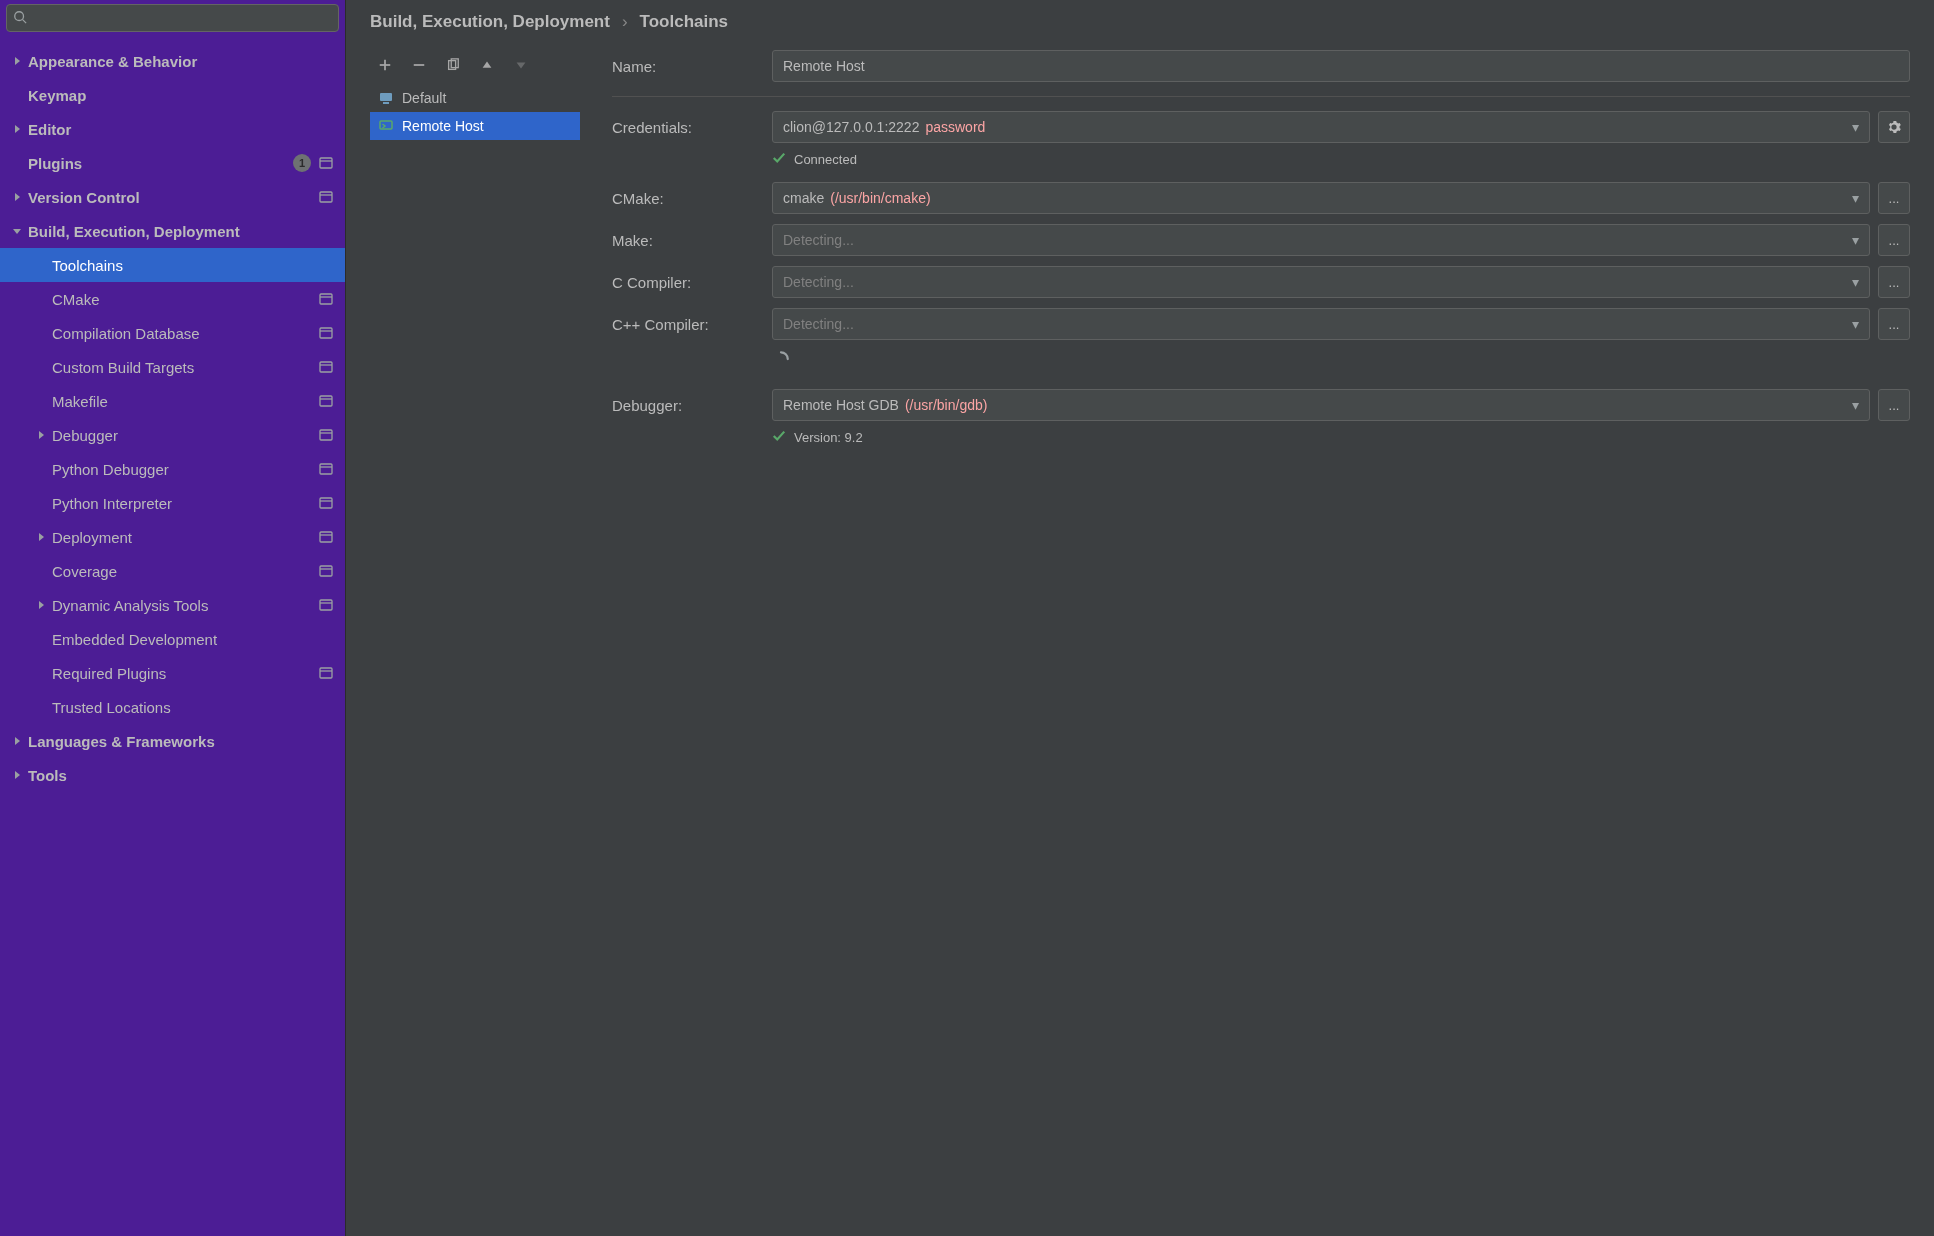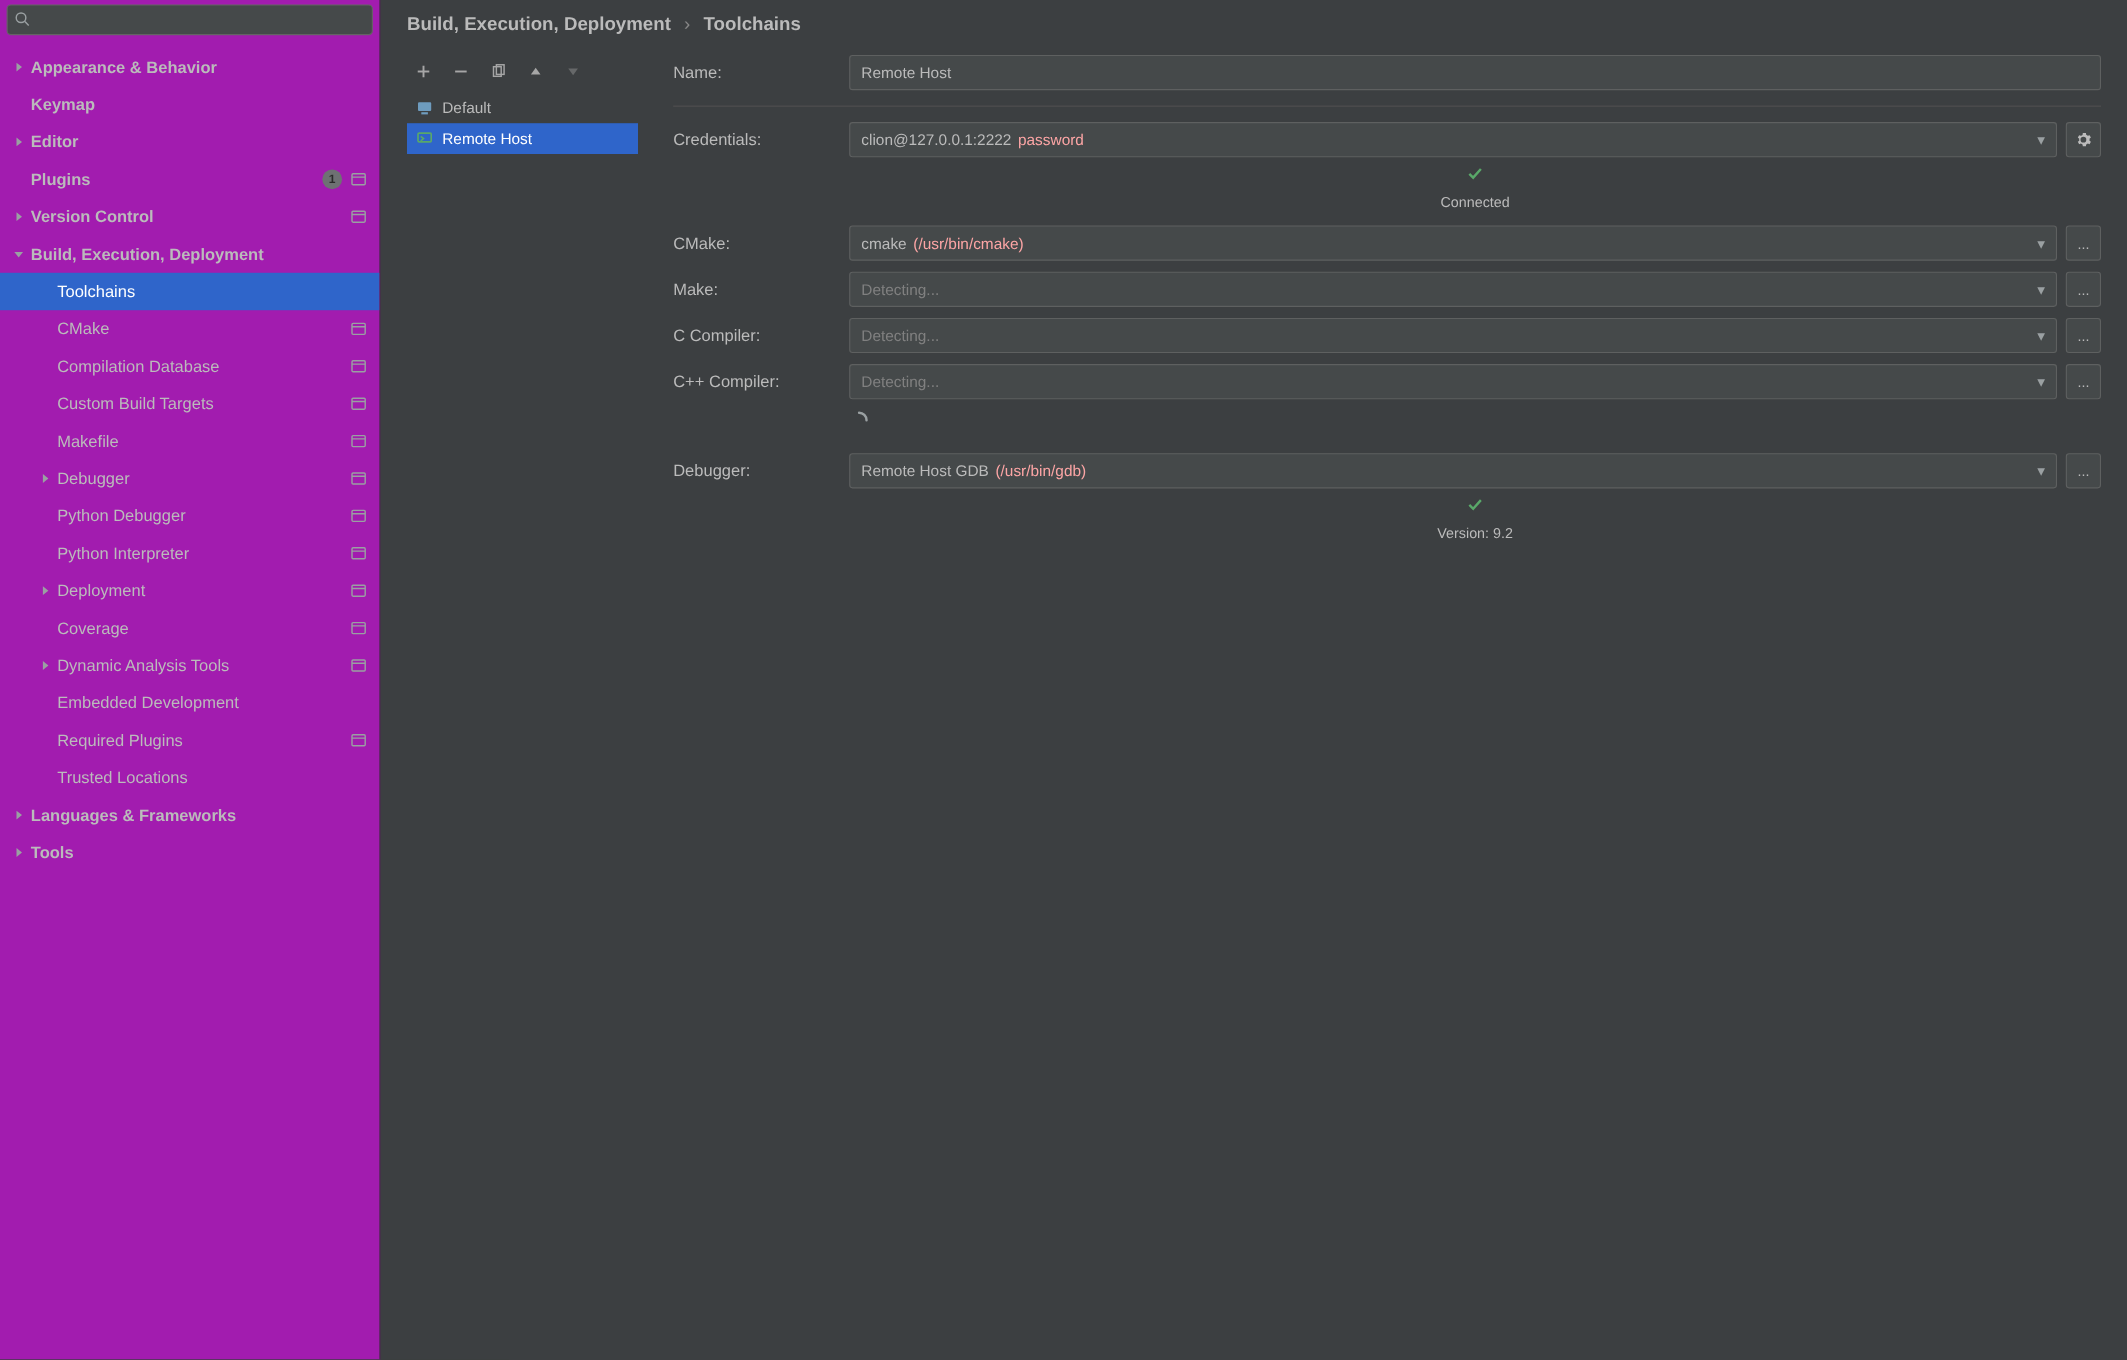--- a/index.html
+++ b/index.html
@@ -10,21 +10,21 @@
   font-size: 13px;
   width: 1934px;
   height: 1236px;
   overflow: hidden;
   display: flex;
 }
 
 
 .sidebar {
   width: 346px;
-  background: #a21caf;
+  background: #4c1d95;
   border-right: 1px solid #2b2b2b;
   display: flex;
   flex-direction: column;
 }
 .search-box {
   margin: 4px 6px 8px 6px;
   height: 28px;
   background: #45494a;
   border: 1px solid #646464;
   border-radius: 4px;
@@ -117,21 +117,21 @@
 .combo .chev { color: #9aa0a2; }
 .placeholder { color: #808080; font-style: normal; }
 .icon-btn {
   width: 32px; height: 32px; background: #45494a;
   border: 1px solid #5e6060; border-radius: 3px;
   display: flex; align-items: center; justify-content: center;
   color: #bbbbbb; cursor: pointer;
 }
 .icon-btn svg { width: 14px; height: 14px; fill: currentColor; }
 .form-row.sep-under { border-bottom: 1px solid #515151; padding-bottom: 14px; margin-bottom: 14px; justify-content: center; }
-.status-line { display: flex; align-items: center; gap: 8px; padding-left: 160px; margin: -2px 0 14px 0; font-size: 13px; flex-direction: column; }
+.status-line { display: flex; align-items: center; gap: 8px; padding-left: 160px; margin: -2px 0 14px 0; font-size: 13px; }
 .check { color: #59a869; }
 .check svg { width: 14px; height: 14px; stroke: currentColor; fill: none; stroke-width: 2.5; }
 .spinner { padding-left: 160px; margin: 6px 0 18px 0; color: #9aa0a2; }
 .spinner svg { width: 18px; height: 18px; animation: spin 1s linear infinite; }
 @keyframes spin { to { transform: rotate(360deg); } }
 </style>
 </head>
 <body>
 
 <div class="sidebar">

